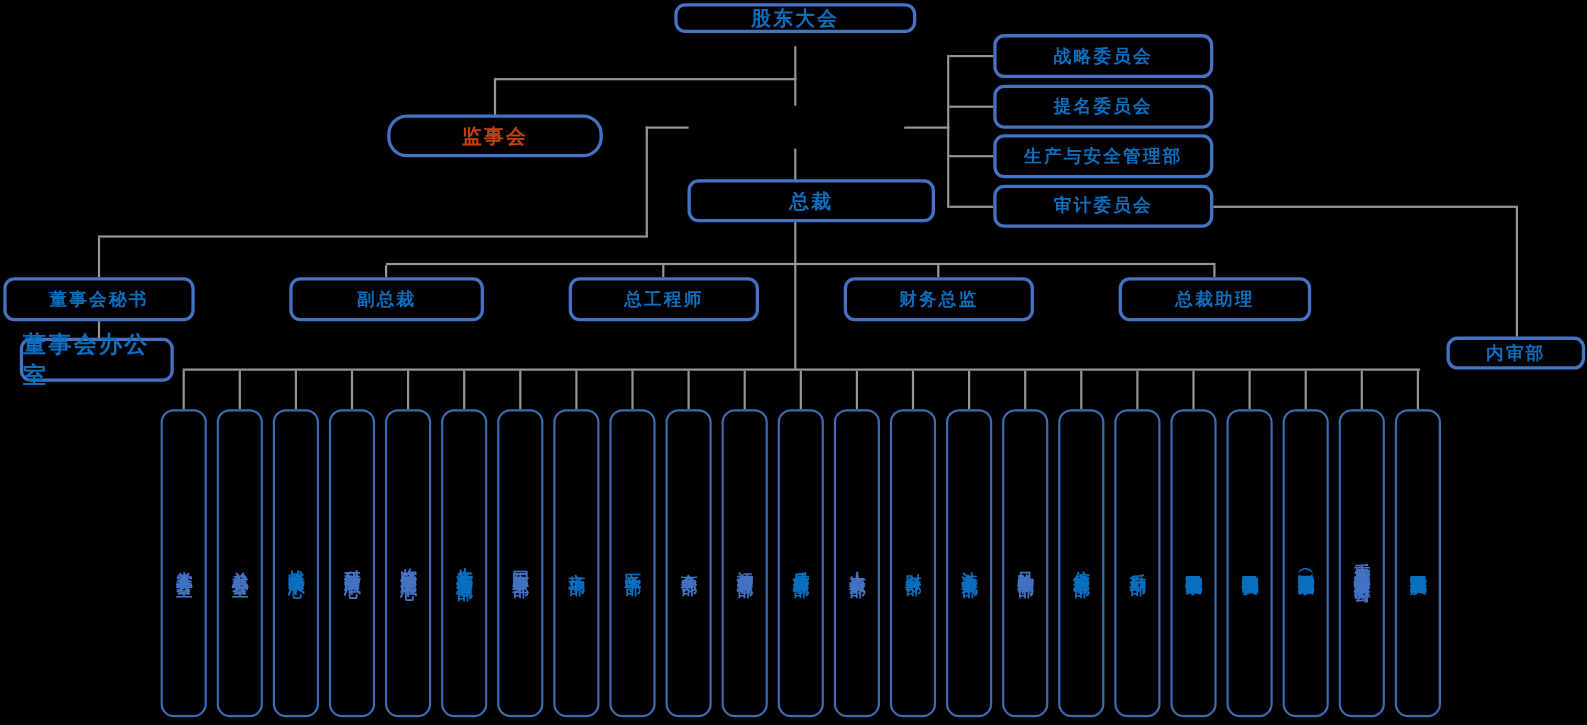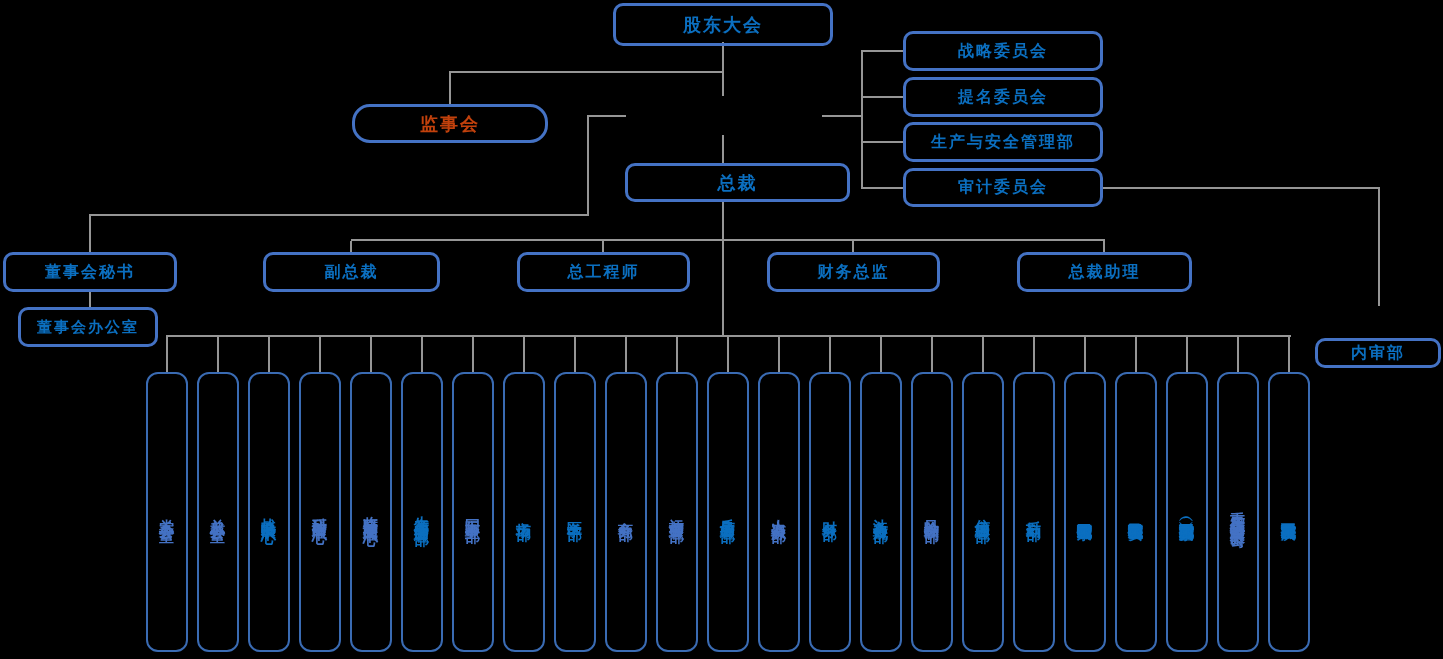--- a/index.html
+++ b/index.html
@@ -71,21 +71,21 @@
     <div class="edge" style="left: 829px; top: 337px; width: 2px; height: 35px; background: rgb(150, 150, 150);"></div>
     <div class="edge" style="left: 880px; top: 337px; width: 2px; height: 35px; background: rgb(150, 150, 150);"></div>
     <div class="edge" style="left: 931px; top: 337px; width: 2px; height: 35px; background: rgb(150, 150, 150);"></div>
     <div class="edge" style="left: 982px; top: 337px; width: 2px; height: 35px; background: rgb(150, 150, 150);"></div>
     <div class="edge" style="left: 1033px; top: 337px; width: 2px; height: 35px; background: rgb(150, 150, 150);"></div>
     <div class="edge" style="left: 1084px; top: 337px; width: 2px; height: 35px; background: rgb(150, 150, 150);"></div>
     <div class="edge" style="left: 1135px; top: 337px; width: 2px; height: 35px; background: rgb(150, 150, 150);"></div>
     <div class="edge" style="left: 1186px; top: 337px; width: 2px; height: 35px; background: rgb(150, 150, 150);"></div>
     <div class="edge" style="left: 1237px; top: 337px; width: 2px; height: 35px; background: rgb(150, 150, 150);"></div>
     <div class="edge" style="left: 1288px; top: 337px; width: 2px; height: 35px; background: rgb(150, 150, 150);"></div>
-    <div class="hbox" style="left: 613px; top: 3px; width: 220px; height: 43px; border-color: rgb(68, 114, 196); font-size: 18px; color: rgb(11, 111, 192);">
+    <div class="hbox" style="left: 613px; top: 3px; width: 220px; height: 27px; border-color: rgb(68, 114, 196); font-size: 18px; color: rgb(11, 111, 192);">
       <span>股东大会</span>
     </div>
     <div class="hbox" style="left: 352px; top: 104px; width: 196px; height: 39px; border-color: rgb(68, 114, 196); font-size: 18px; color: #c2410c; border-radius: 18px;">
       <span>监事会</span>
     </div>
     <div class="hbox" style="left: 903px; top: 31px; width: 200px; height: 40px; border-color: rgb(68, 114, 196); font-size: 16px; color: rgb(11, 111, 192);">
       <span>战略委员会</span>
     </div>
     <div class="hbox" style="left: 903px; top: 77px; width: 200px; height: 40px; border-color: rgb(68, 114, 196); font-size: 16px; color: rgb(11, 111, 192);">
       <span>提名委员会</span>
@@ -107,24 +107,24 @@
     </div>
     <div class="hbox" style="left: 517px; top: 252px; width: 173px; height: 40px; border-color: rgb(68, 114, 196); font-size: 16px; color: rgb(11, 111, 192);">
       <span>总工程师</span>
     </div>
     <div class="hbox" style="left: 767px; top: 252px; width: 173px; height: 40px; border-color: rgb(68, 114, 196); font-size: 16px; color: rgb(11, 111, 192);">
       <span>财务总监</span>
     </div>
     <div class="hbox" style="left: 1017px; top: 252px; width: 175px; height: 40px; border-color: rgb(68, 114, 196); font-size: 16px; color: rgb(11, 111, 192);">
       <span>总裁助理</span>
     </div>
-    <div class="hbox" style="left: 18px; top: 307px; width: 140px; height: 40px; border-color: rgb(68, 114, 196); font-size: 15px; color: rgb(11, 111, 192);">
+    <div class="hbox" style="left: 18px; top: 307px; width: 140px; height: 40px; border-color: rgb(68, 114, 196); font-size: 21px; color: rgb(11, 111, 192);">
       <span>董事会办公室</span>
     </div>
-    <div class="hbox" style="left: 1315px; top: 306px; width: 126px; height: 30px; border-color: rgb(68, 114, 196); font-size: 16px; color: rgb(11, 111, 192); margin-top: 32px;">
+    <div class="hbox" style="left: 1315px; top: 306px; width: 126px; height: 30px; border-color: rgb(68, 114, 196); font-size: 16px; color: rgb(11, 111, 192);">
       <span>内审部</span>
     </div>
     <div class="vbox" style="left: 146px; top: 372px; width: 42px; height: 280px; border-color: rgb(58, 107, 179); color: rgb(68, 114, 196);">
       <span class="vlabel">党委办公室</span>
     </div>
     <div class="vbox" style="left: 197px; top: 372px; width: 42px; height: 280px; border-color: rgb(58, 107, 179); color: rgb(68, 114, 196);">
       <span class="vlabel">总裁办公室</span>
     </div>
     <div class="vbox" style="left: 248px; top: 372px; width: 42px; height: 280px; border-color: rgb(58, 107, 179); color: rgb(11, 111, 192);">
       <span class="vlabel">战略发展中心</span>

